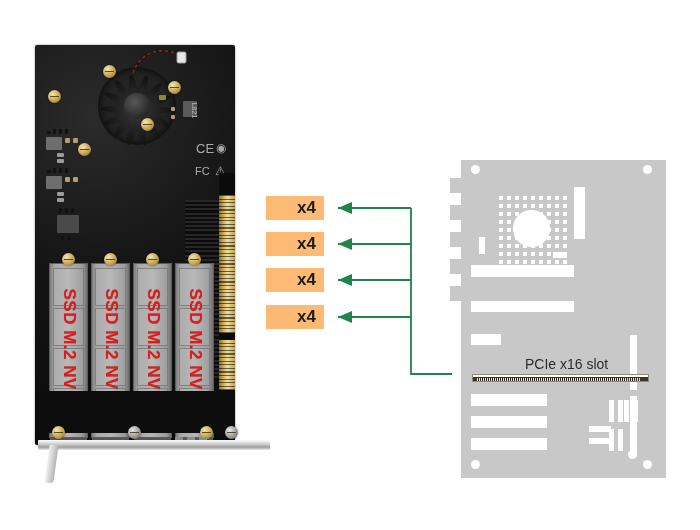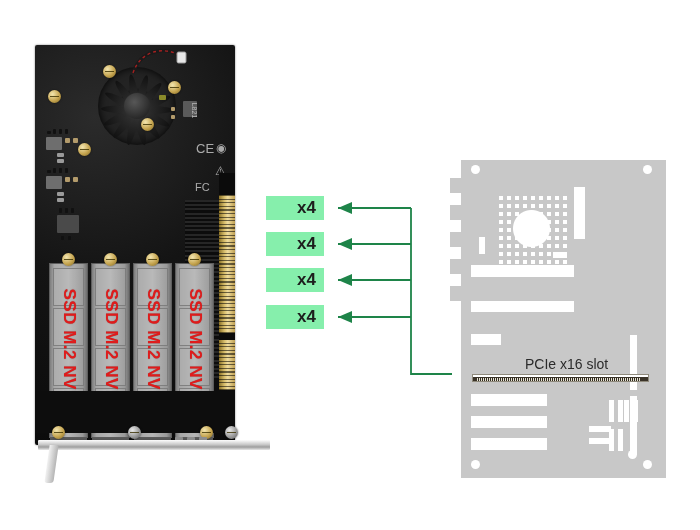--- a/index.html
+++ b/index.html
@@ -68,21 +68,21 @@
   
   .bracket{position:absolute;left:3px;top:395px;width:232px;height:10px;
       background:linear-gradient(180deg,#fdfdfd,#c9c9c9 45%,#9e9e9e 70%,#e8e8e8 100%);
       border-radius:1px;}
   .bracket-hook{position:absolute;left:12px;top:400px;width:9px;height:38px;
       background:linear-gradient(90deg,#f2f2f2,#b4b4b4);
       transform:skewX(-8deg);border-radius:0 0 3px 3px;}
   .mark{position:absolute;color:#cfcfcf;font-size:9px;opacity:.8;}
 
   
-  .band{position:absolute;height:24px;background:#86efac;}
+  .band{position:absolute;height:24px;background:#fdba74;}
   .band span{position:absolute;right:8px;top:50%;transform:translateY(-50%);
       font-size:17px;font-weight:bold;color:#1d1d1d;font-family:"Liberation Sans",sans-serif;}
   .wires{position:absolute;left:0;top:0;width:700px;height:530px;pointer-events:none;}
 
   
   .mb{position:absolute;left:450px;top:160px;width:216px;height:318px;}
   .mb-body{position:absolute;left:11px;top:0;width:205px;height:318px;background:#c8c8c8;}
   .io-notch{position:absolute;left:0;width:13px;height:15px;background:#c8c8c8;}
   .cut{position:absolute;background:#ffffff;}
   .mb-hole{position:absolute;width:9px;height:9px;border-radius:50%;background:#ffffff;}
@@ -178,21 +178,21 @@
     <div class="smd blk" style="left:36px;top:163px;width:3px;height:5px"></div>
     <div class="smd blk" style="left:26px;top:191px;width:3px;height:4px"></div>
     <div class="smd blk" style="left:33px;top:191px;width:3px;height:4px"></div>
 
     <div class="smd sil" style="left:148px;top:56px;width:14px;height:16px;background:#5a5a5a"></div>
     <div class="smd tan" style="left:136px;top:62px;width:4px;height:4px"></div>
     <div class="smd tan" style="left:136px;top:70px;width:4px;height:4px"></div>
     <div class="smd blk" style="left:124px;top:50px;width:7px;height:5px;background:#8a8a2a"></div>
 
     <div class="mark" style="left:161px;top:96px;font-size:13px;">CE</div>
-    <div class="mark" style="left:160px;top:136px;font-size:11px;">FC</div>
+    <div class="mark" style="left:160px;top:120px;font-size:11px;">FC</div>
     <div class="mark" style="left:181px;top:96px;font-size:12px;">◉</div>
     <div class="mark" style="left:180px;top:119px;font-size:12px;">⚠</div>
     <div class="mark" style="left:152px;top:62px;font-size:7px;transform:rotate(90deg);">L821</div>
 
     <div class="finger-step"></div>
     <div class="fingers">
       <div class="teeth"></div>
       <div class="notch" style="top:138px"></div>
     </div>
 

